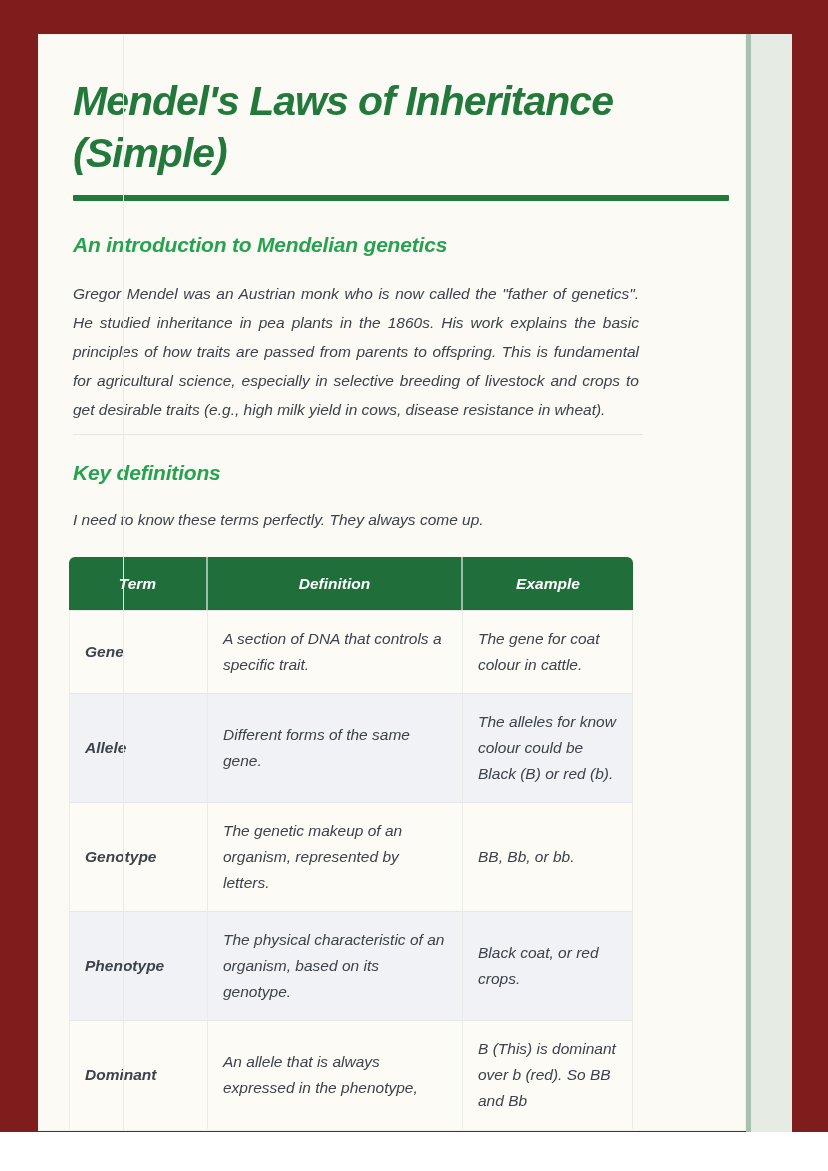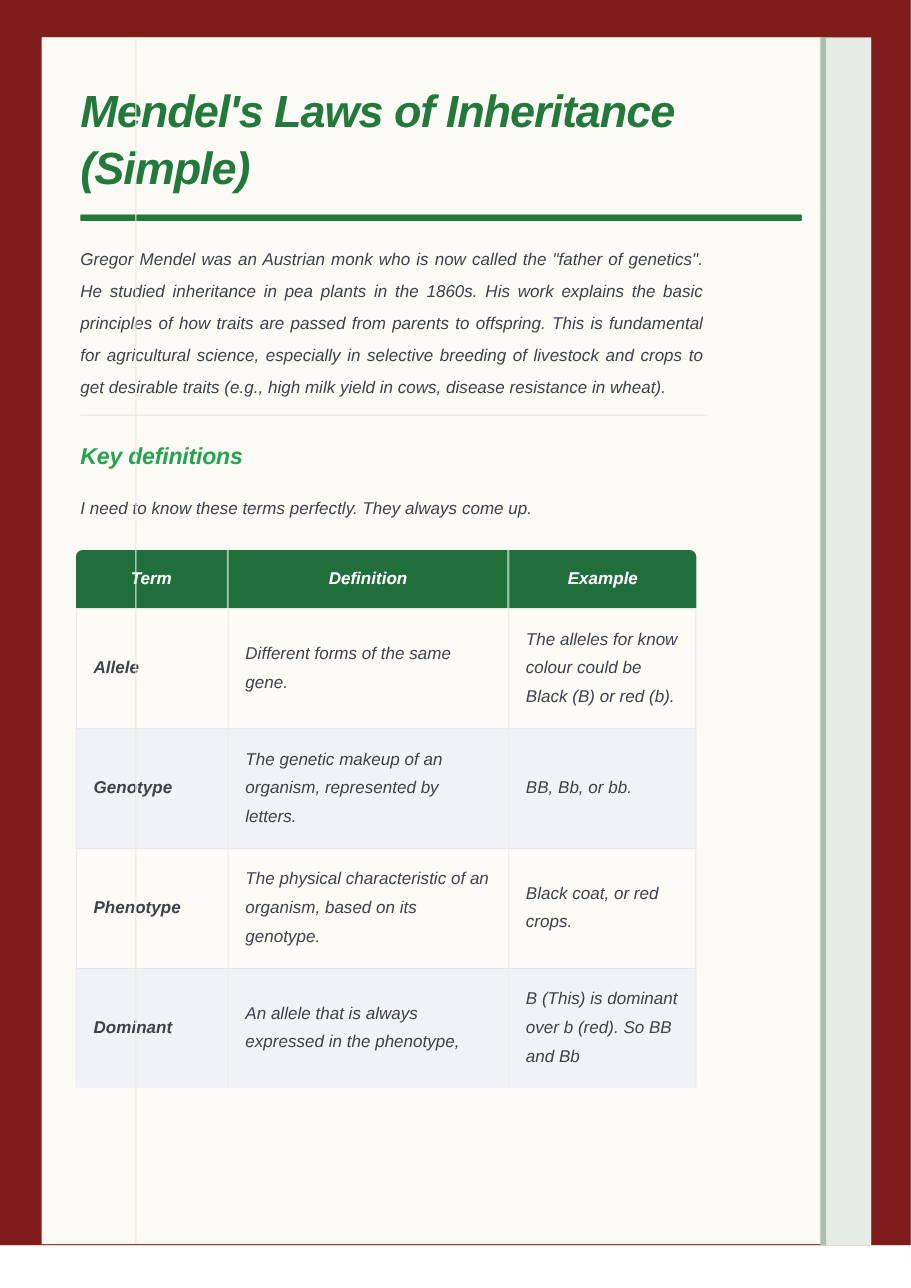--- a/index.html
+++ b/index.html
@@ -92,20 +92,21 @@
 
 <div class="canvas">
 
   <div class="page">
     <div class="grid-line"></div>
 
     <h1 class="title">Mendel's Laws of Inheritance (Simple)</h1>
 
     <div class="rule"></div>
 
+    <h2 class="section">An introduction to Mendelian genetics</h2>
 
     <p class="body justify">Gregor Mendel was an Austrian monk who is now called the "father of genetics". He studied inheritance in pea plants in the 1860s. His work explains the basic principles of how traits are passed from parents to offspring. This is fundamental for agricultural science, especially in selective breeding of livestock and crops to get desirable traits (e.g., high milk yield in cows, disease resistance in wheat).</p>
 
     <hr class="divider">
 
     <h2 class="section second">Key definitions</h2>
 
     <p class="body lead">I need to know these terms perfectly. They always come up.</p>
 
     <table class="defs">
@@ -115,20 +116,25 @@
           <col class="c-ex">
       </colgroup>
       <thead>
         <tr>
           <th>Term</th>
           <th>Definition</th>
           <th>Example</th>
         </tr>
       </thead>
       <tbody>
+        <tr>
+          <td class="term">Gene</td>
+          <td>A section of DNA that controls a specific trait.</td>
+          <td>The gene for coat colour in cattle.</td>
+        </tr>
         <tr>
           <td class="term">Allele</td>
           <td>Different forms of the same gene.</td>
           <td>The alleles for know colour could be Black (B) or red (b).</td>
         </tr>
         <tr>
           <td class="term">Genotype</td>
           <td>The genetic makeup of an organism, represented by letters.</td>
           <td>BB, Bb, or bb.</td>
         </tr>

